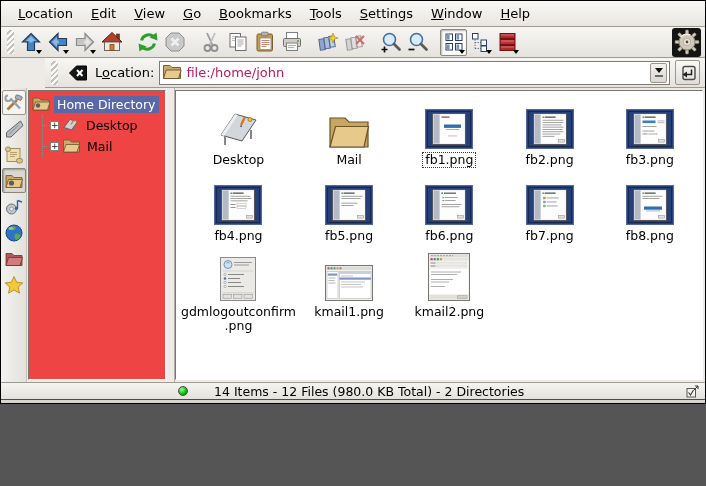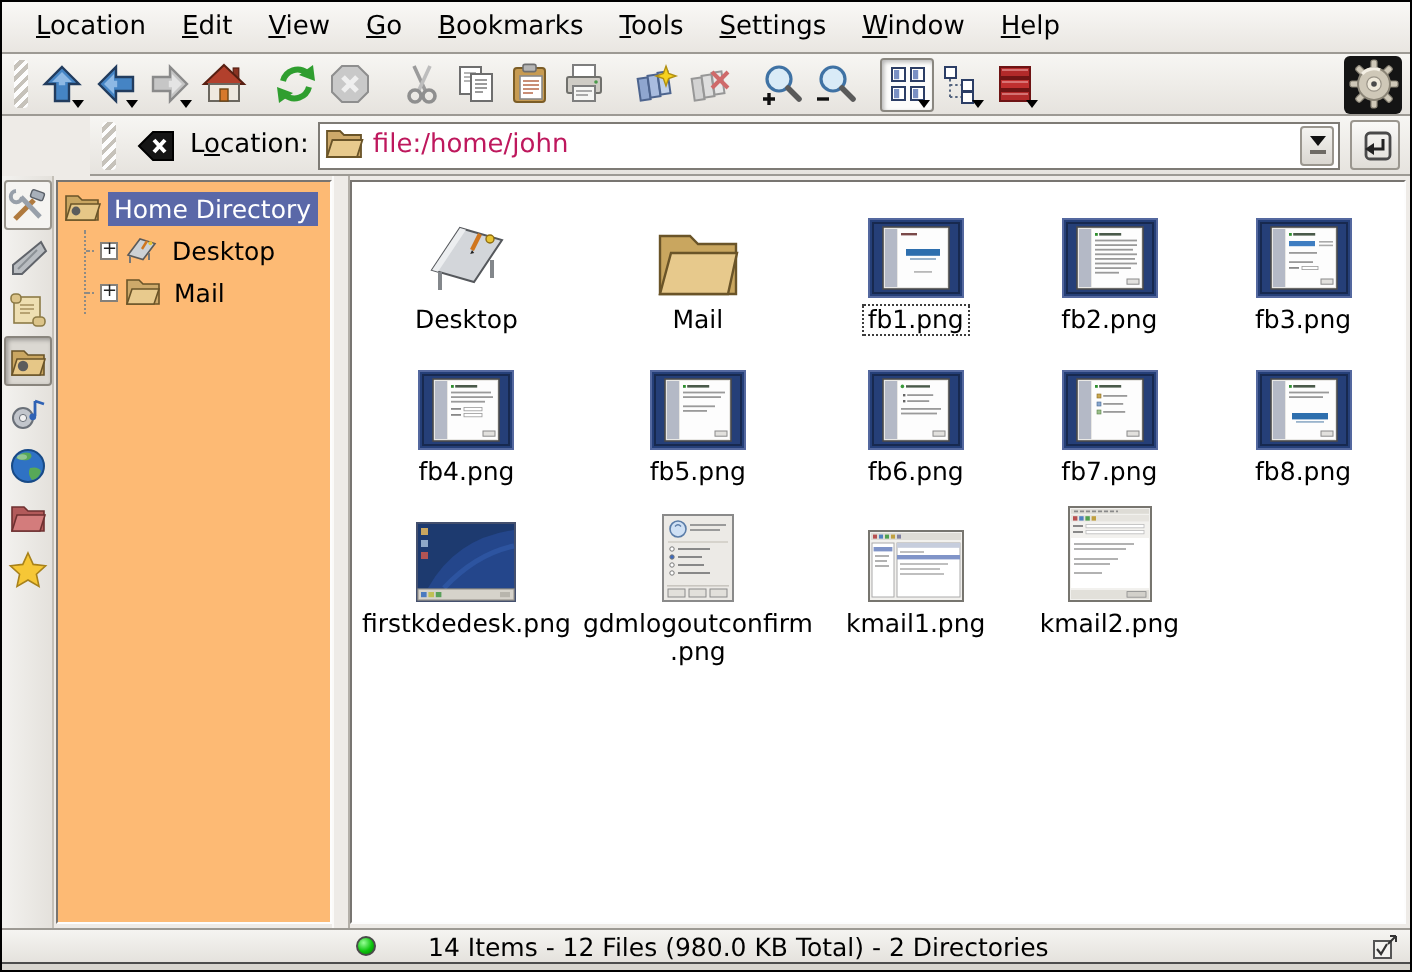--- a/index.html
+++ b/index.html
@@ -1,17 +1,17 @@
 <!DOCTYPE html>
 <html><head>
 <meta charset="utf-8">
 <style>
   * { box-sizing: border-box; margin: 0; padding: 0; }
   body { font-family: "DejaVu Sans", "Liberation Sans", sans-serif; background:#555; }
-  .window { width:706px; height:486px; border:1px solid #000; background:#eeebe7;
+  .window { width:706px; height:404px; border:1px solid #000; background:#eeebe7;
             display:flex; flex-direction:column; position:relative; overflow:hidden; }
 
   
   .menubar { height:26px; display:flex; align-items:center; padding-left:8px;
              background:linear-gradient(#f9f8f6,#e9e6e1); border-bottom:1px solid #9d9a94;
              font-size:13px; color:#000; flex:0 0 auto; }
   .menu-item { padding:3px 9px; cursor:default; }
 
   
   .toolbar { height:31px; display:flex; align-items:center;
@@ -48,21 +48,21 @@
 
   
   .bodyrow { flex:1; display:flex; min-height:0; }
   .strip { width:26px; background:linear-gradient(90deg,#f3f2ef,#e4e1dc); border-right:1px solid #c4c0b8;
            display:flex; flex-direction:column; align-items:center; padding-top:2px; gap:1px; flex:0 0 auto; }
   .strip-btn { width:24px; height:25px; display:flex; align-items:center; justify-content:center;
                border:1px solid transparent; border-radius:2px; }
   .strip-btn.framed { border:1px solid #9a968e; background:#f5f4f1; }
   .strip-btn.active { border:1px solid #89857d; background:#dbd8d2; box-shadow:inset 1px 1px 2px rgba(0,0,0,.3); }
 
-  .tree-panel { width:138px; flex:0 0 auto; background:#fdba74; margin:2px 0 2px 1px; padding:3px 2px;
+  .tree-panel { width:138px; flex:0 0 auto; background:#ef4444; margin:2px 0 2px 1px; padding:3px 2px;
                 border:1px solid; border-color:#787571 #fdfdfd #fdfdfd #787571; font-size:12.5px; overflow:hidden; }
   .tree-row { display:flex; align-items:center; height:21px; gap:3px; white-space:nowrap; }
   .tree-label { padding:1px 3px; }
   .tree-label.sel { color:#fff; }
   .children { margin-left:11px; border-left:1px dotted #8f8b84; }
   .dots-h { width:4px; border-top:1px dotted #8f8b84; height:0; flex:0 0 auto; }
   .exp { width:9px; height:9px; flex:0 0 auto; border:1px solid #84807a; background:#fff;
          font-size:9px; line-height:7px; text-align:center; color:#222; }
 
   .splitter { width:9px; flex:0 0 auto; background:#eeebe7; border-left:1px solid #fbfaf8; border-right:1px solid #b3afa8; }
@@ -601,40 +601,20 @@
                 <rect x="20" y="25.5" width="14" height="0.9" fill="#9ab4cc"></rect>
                 <rect x="32.5" y="30.5" width="6" height="2.6" fill="#e2e1de" stroke="#8a8a8a" stroke-width="0.5"></rect>
               </svg>
             </div>
             <div class="flabel">
               <span>fb8.png</span>
             </div>
           </div>
           <div class="cell">
             <div class="ic">
-              <svg width="50" height="40" viewBox="0 0 50 40" xmlns="http://www.w3.org/2000/svg">
-                <rect x="0.5" y="0.5" width="49" height="39" fill="#1d3a6f" stroke="#44506e"></rect>
-                <path d="M6 33 Q20 8 49 4 L49 33 Z" fill="#24468b"></path>
-                <path d="M14 33 Q30 16 49 12" stroke="#2d54a0" stroke-width="2.5" fill="none"></path>
-                <rect x="2.5" y="3" width="3.5" height="3.5" fill="#c9a65f"></rect>
-                <rect x="2.5" y="9" width="3.5" height="3.5" fill="#8fa8c8"></rect>
-                <rect x="2.5" y="15" width="3.5" height="3.5" fill="#b05454"></rect>
-                <rect x="1" y="33.5" width="48" height="5.5" fill="#d6d3cb" stroke="#9a978f" stroke-width="0.6"></rect>
-                <rect x="2.5" y="35" width="2.8" height="2.6" fill="#4a7ac0"></rect>
-                <rect x="6.2" y="35" width="2.8" height="2.6" fill="#c0c056"></rect>
-                <rect x="9.9" y="35" width="2.8" height="2.6" fill="#5aa05a"></rect>
-                <rect x="42" y="35" width="5" height="2.6" fill="#b8b5ad"></rect>
-              </svg>
-            </div>
-            <div class="flabel">
-              <span>firstkdedesk.png</span>
-            </div>
-          </div>
-          <div class="cell">
-            <div class="ic">
               <svg width="36" height="44" viewBox="0 0 36 44" xmlns="http://www.w3.org/2000/svg">
                 <rect x="0.5" y="0.5" width="35" height="43" fill="#eceae6" stroke="#8a8a8a"></rect>
                 <circle cx="8" cy="7.5" r="4" fill="#cfe0f4" stroke="#5a7ca8" stroke-width="0.8"></circle>
                 <path d="M6.5 6.2 q1.5-1.6 3 0" stroke="#5a7ca8" stroke-width="0.7" fill="none"></path>
                 <rect x="14" y="5" width="18" height="1" fill="#9a9a9a"></rect>
                 <rect x="14" y="7.5" width="15" height="1" fill="#9a9a9a"></rect>
                 <rect x="3" y="13.5" width="30" height="1" fill="#d6d3cc"></rect>
                 <circle cx="5" cy="17.5" r="1.1" fill="#fff" stroke="#777" stroke-width="0.5"></circle>
                 <rect x="8" y="17" width="16" height="1" fill="#888"></rect>
                 <circle cx="5" cy="21.5" r="1.1" fill="#3a6ac0" stroke="#777" stroke-width="0.5"></circle>

